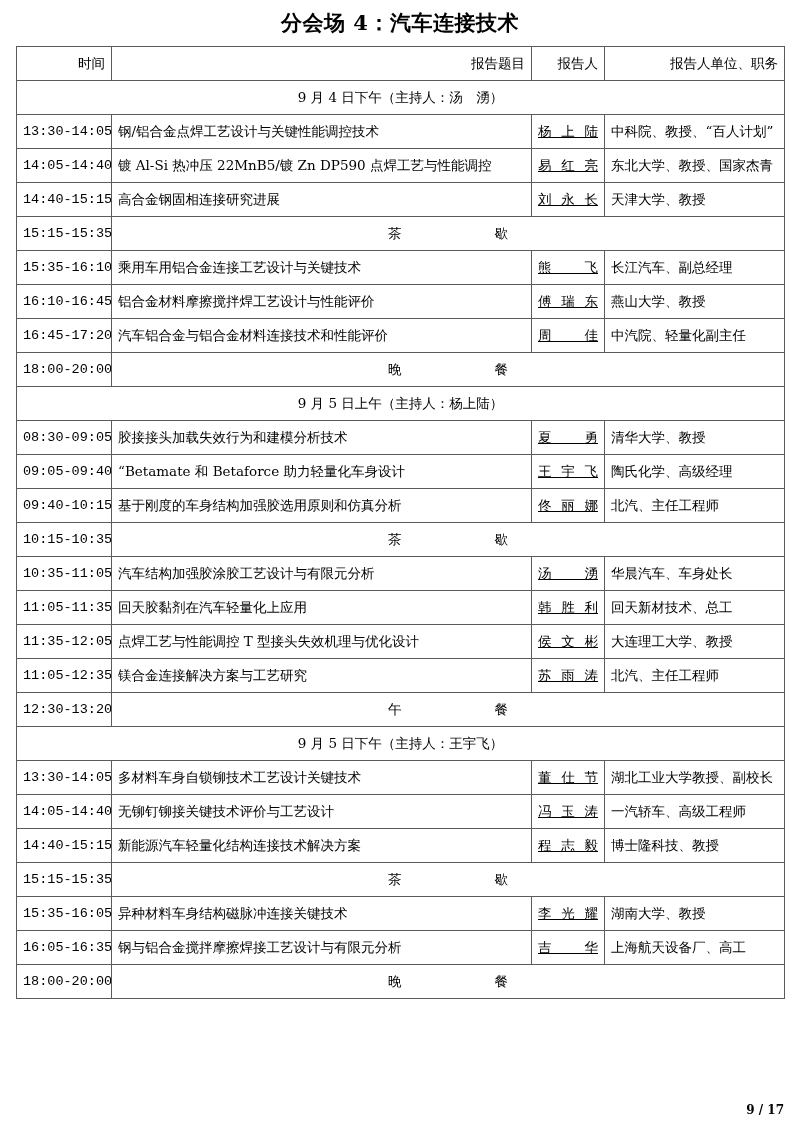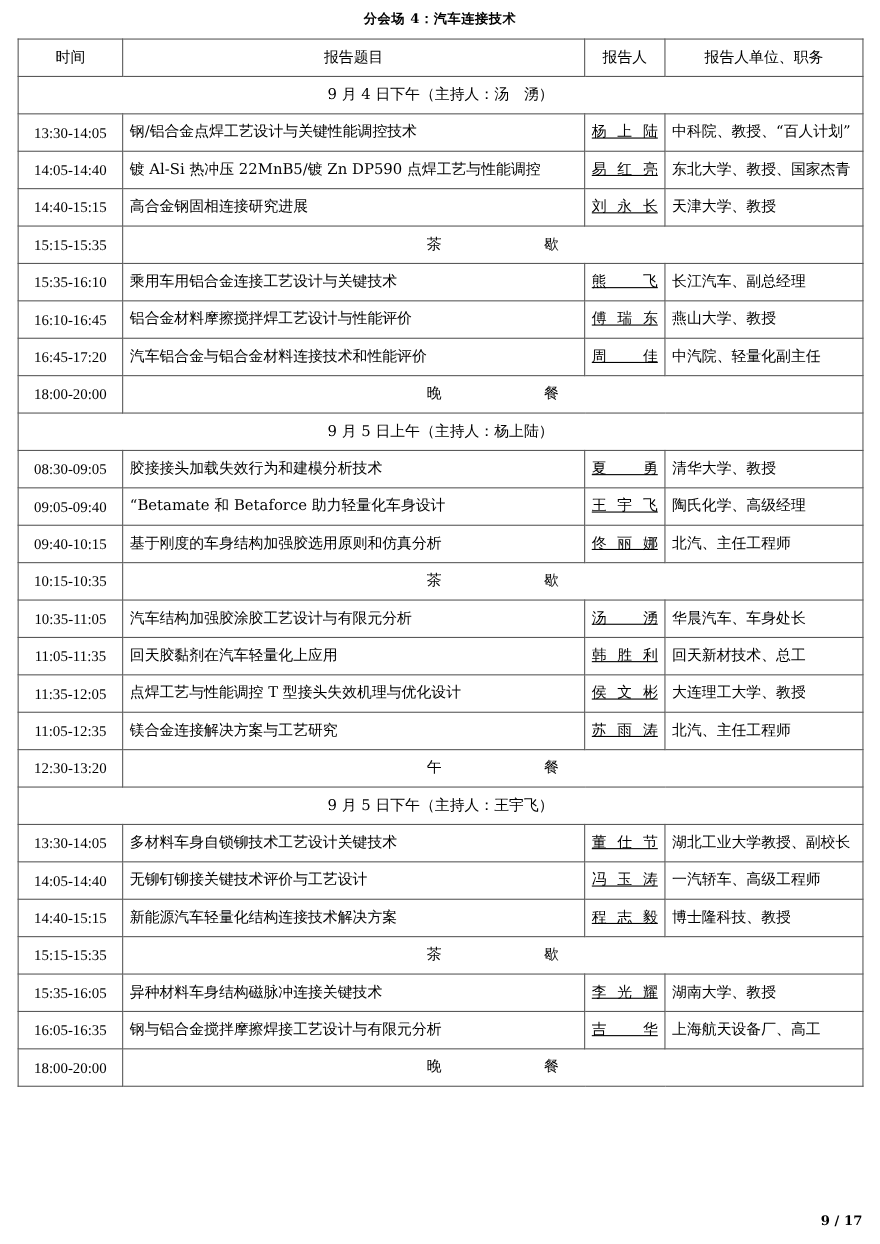--- a/index.html
+++ b/index.html
@@ -18,21 +18,21 @@
   .page {
     width: 800px;
     height: 1131px;
     box-sizing: border-box;
     padding: 0 16px;
     display: flex;
     flex-direction: column;
   }
   .doc-title {
     text-align: center;
-    font-size: 12px;
+    font-size: 21px;
     font-weight: bold;
     letter-spacing: 0.5px;
     margin: 9px 0 9px 0;
     font-family: "DejaVu Serif", "Liberation Serif", serif;
   }
   table.schedule {
     border-collapse: collapse;
     table-layout: fixed;
     width: 768px;
     margin: 0 auto;
@@ -49,29 +49,28 @@
     overflow: hidden;
     white-space: nowrap;
   }
   
   col.c-time  { width: 95px; }
   col.c-title { width: 420px; }
   col.c-spk   { width: 73px; }
   col.c-aff   { width: 180px; }
 
   thead th {
-    text-align: center;
+    text-align: right;
     font-weight: bold;
     height: 35px;
     font-size: 14px;
   }
   td.time {
-    text-align: center;
-    font-size: 13.5px;
-    font-family: Liberation Serif, serif;
+    font-size: 13.5px;
+    font-family: Liberation Mono, monospace;
   }
   td.title {
     text-align: left;
     padding-left: 9px;
   }
   td.speaker {
     text-align: justify;
     text-align-last: justify;
     padding: 0 7px;
     font-size: 13.5px;

